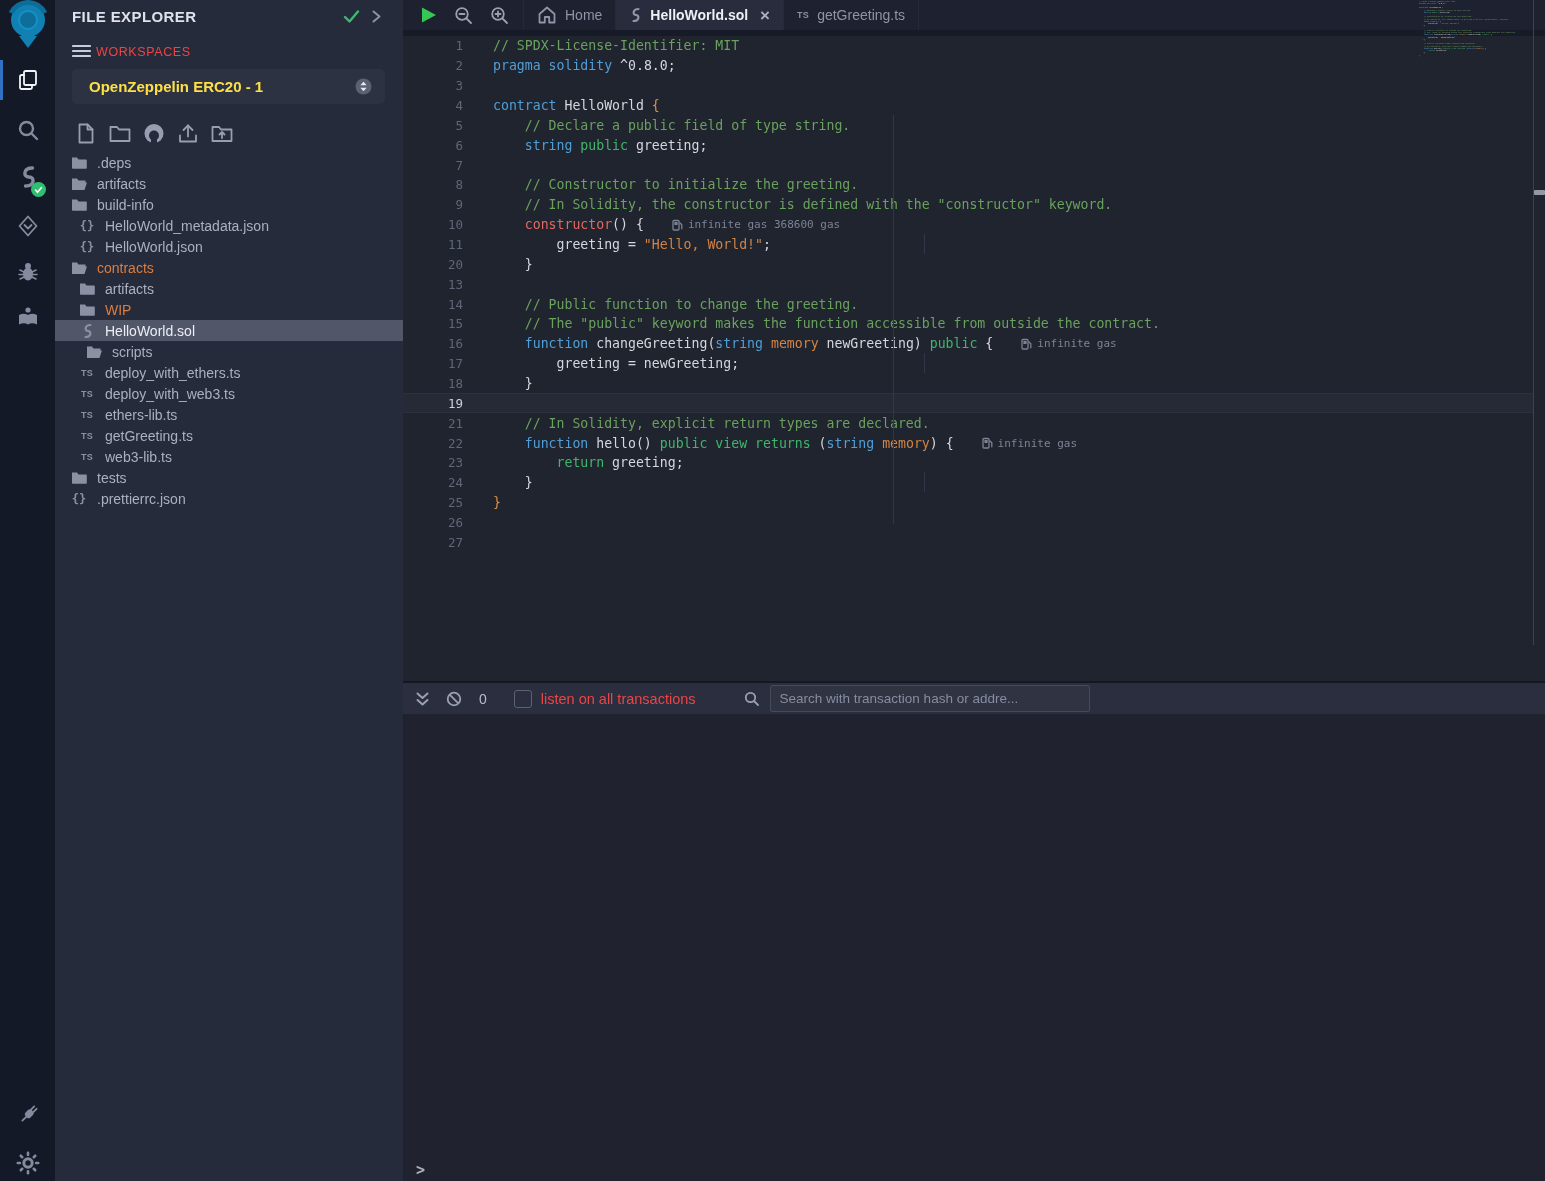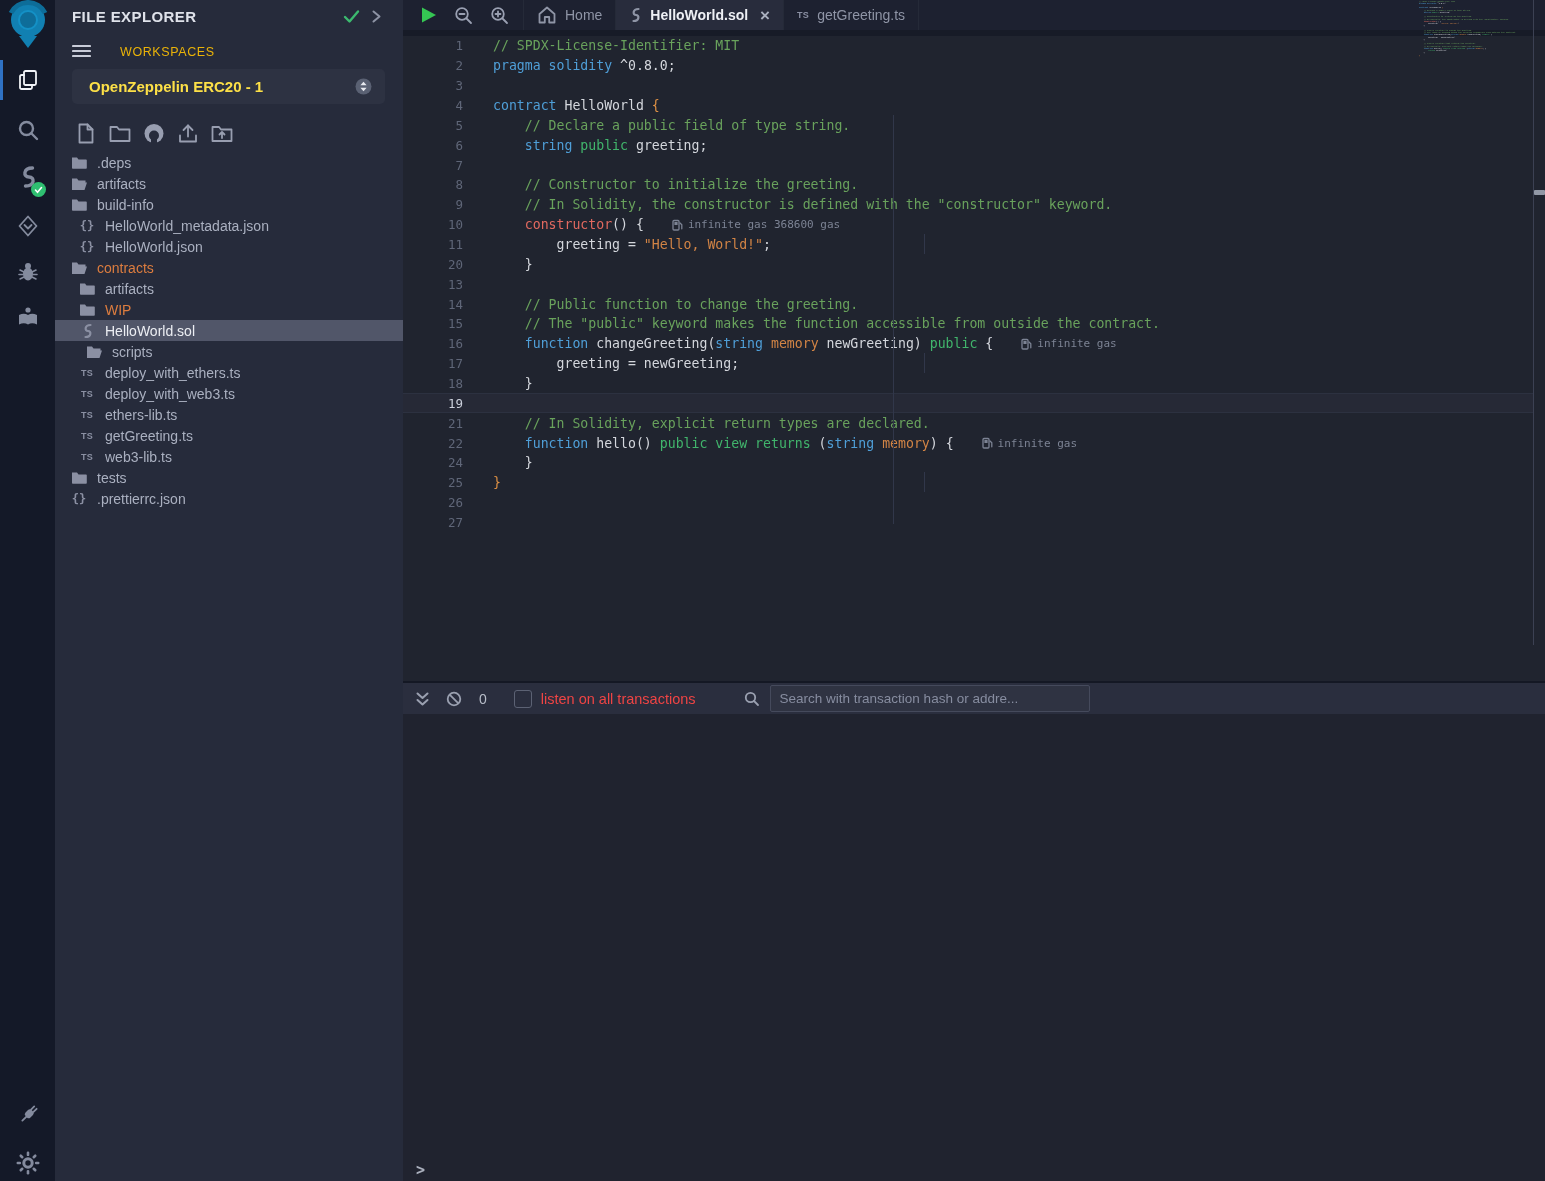--- a/index.html
+++ b/index.html
@@ -17,21 +17,21 @@
   .rail-item.active{color:#f2f4f8;}
   .rail-item.active::before{content:"";position:absolute;left:0;top:2px;bottom:2px;width:3px;background:#2f72c4;}
   .rail-badge{position:absolute;right:9px;bottom:3px;width:15px;height:15px;border-radius:50%;background:#2fbf71;display:flex;align-items:center;justify-content:center;}
 
   
   #panel{left:55px;top:0;width:348px;height:1181px;background:#262b3b;border-right:1px solid #191d29;}
   #panel-title{position:absolute;left:17px;top:8px;font-size:15px;font-weight:700;letter-spacing:.4px;color:#dfe2ea;}
   #hdr-check{position:absolute;left:288px;top:9px;color:#3cba6f;cursor:pointer;}
   #hdr-chev{position:absolute;left:316px;top:9px;color:#8d93a4;cursor:pointer;}
   #ws-burger{position:absolute;left:17px;top:44px;cursor:pointer;}
-  #ws-label{position:absolute;left:65px;top:45px;font-size:12.5px;letter-spacing:.6px;color:#eab308;}
+  #ws-label{position:absolute;left:41px;top:45px;font-size:12.5px;letter-spacing:.6px;color:#ef4444;}
   #ws-select{position:absolute;left:17px;top:69px;width:313px;height:35px;background:#2d3242;border-radius:5px;cursor:pointer;display:flex;align-items:center;}
   #ws-name{margin-left:17px;font-size:15px;font-weight:700;color:#fde047;}
   #ws-stepper{position:absolute;right:13px;top:9px;}
   #panel-actions{position:absolute;left:17px;top:120px;display:flex;gap:7px;color:#989eb0;}
   .pa-btn{width:27px;height:26px;display:flex;align-items:center;justify-content:center;cursor:pointer;}
   #tree{position:absolute;left:0;top:152px;width:348px;}
   .trow{height:21px;display:flex;align-items:center;cursor:pointer;color:#aab0c0;font-size:14px;}
   .trow .ticon{width:18px;display:flex;justify-content:center;color:#8b90a3;flex:none;}
   .trow .tlabel{margin-left:9px;white-space:nowrap;}
   .trow.accent .tlabel{color:#dd7d3f;}
@@ -511,20 +511,24 @@
         <span class="gas-hint">
           <span>
             <svg width="11" height="12" viewBox="0 0 11 12" fill="none" stroke="currentColor" stroke-width="1.8" stroke-linecap="round" stroke-linejoin="round">
               <rect x="1" y="1.5" width="6" height="9.5" rx="1" stroke-width="1.3"></rect>
               <rect x="2.4" y="3" width="3.2" height="3" fill="currentColor" stroke="none"></rect>
               <path d="M8 4 l1.8 1.8 v4" stroke-width="1.3"></path>
             </svg>
           </span>
           <span>infinite gas</span>
         </span>
+      </div>
+      <div class="cl">
+        <span class="gut">23</span>
+        <span class="src"><span class="tk-p">        </span><span class="tk-g">return</span><span class="tk-p"> greeting;</span></span>
       </div>
       <div class="cl">
         <span class="gut">24</span>
         <span class="src"><span class="tk-p">    }</span></span>
       </div>
       <div class="cl">
         <span class="gut">25</span>
         <span class="src"><span class="tk-o">}</span></span>
       </div>
       <div class="cl">

